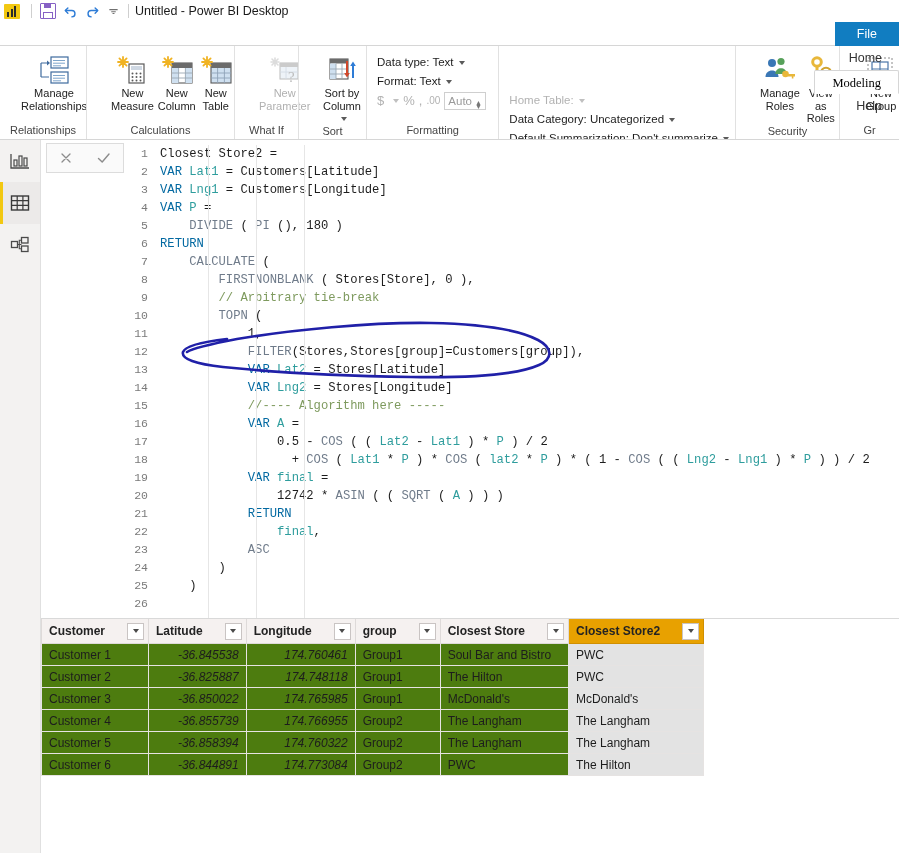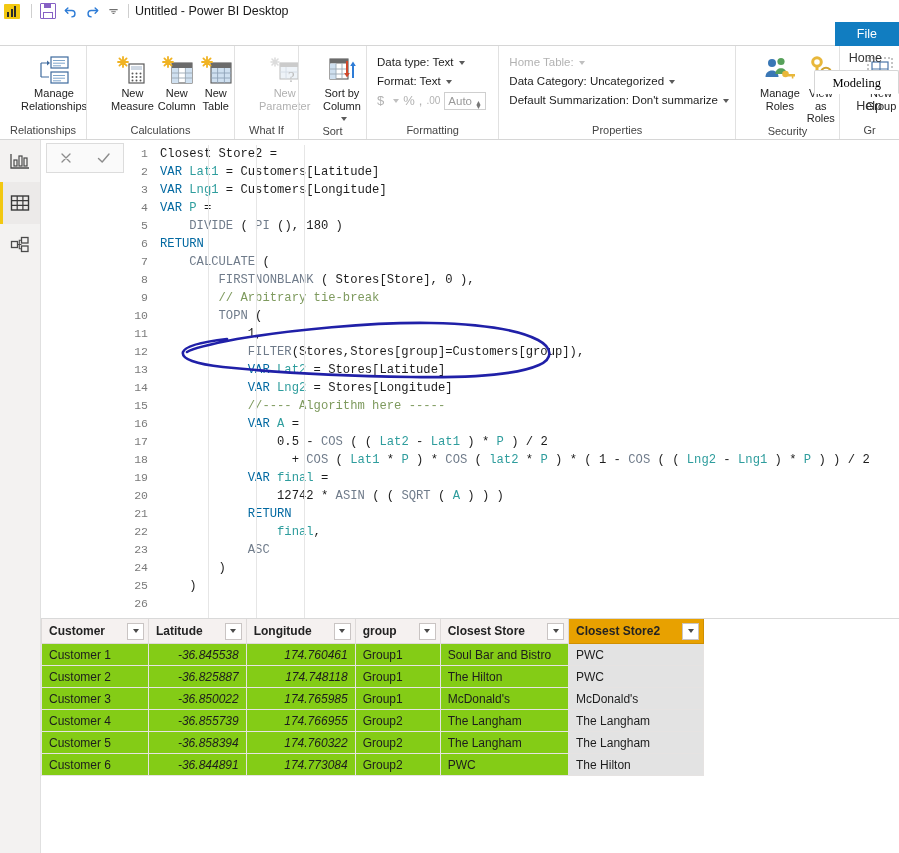--- a/index.html
+++ b/index.html
@@ -58,21 +58,21 @@
     width:60px;display:flex;flex-direction:column;align-items:center;
     padding:2px 2px 0;box-sizing:border-box;cursor:default;
   }
   .bigbtn .ic{height:34px;display:flex;align-items:center;justify-content:center;}
   .bigbtn .lb{font-size:11px;line-height:12.5px;text-align:center;color:#222;}
   .bigbtn.dis .lb{color:#b0b0b0;}
   .bigbtn.wide{width:64px;}
 
   
   .minirow{font-size:11.5px;color:#1c1c1c;line-height:19px;white-space:nowrap;display:flex;align-items:center;}
-  .minirow.dis{color:#b2b2b2;}
+  .minirow.dis{color:#b2b2b2;margin-top:38px;}
   .caret{display:inline-block;width:0;height:0;border-left:3.5px solid transparent;border-right:3.5px solid transparent;
          border-top:4px solid #5a5a5a;margin-left:5px;vertical-align:middle;}
   .caret.dis{border-top-color:#c0c0c0;}
   .fmtrow{display:flex;align-items:center;gap:4px;color:#b2b2b2;font-size:13px;line-height:19px;}
   .autobox{border:1px solid #cfcfcf;background:#fff;color:#9a9a9a;font-size:11.5px;
            padding:0 3px;height:16px;line-height:16px;display:flex;align-items:flex-end;gap:3px;}
   .spin{display:flex;flex-direction:column;line-height:4px;font-size:7px;color:#777;}
 
   
   .rail{position:absolute;left:0;top:140px;width:40px;bottom:0;background:#f3f2f1;
@@ -114,21 +114,21 @@
     font-weight:bold;color:#232323;font-size:12px;
     padding:0 4px 0 7px;height:24px;text-align:left;white-space:nowrap;
   }
   table.grid th.hl{background:#e8a100;border-color:#d08f00;}
   table.grid th .thin{display:flex;align-items:center;justify-content:space-between;gap:22px;}
   .filt{width:15px;height:15px;border:1px solid #c9c4c3;background:#fff;
         display:inline-flex;align-items:center;justify-content:center;flex:none;}
   .filt .ar{width:0;height:0;border-left:3.5px solid transparent;border-right:3.5px solid transparent;border-top:4px solid #4a4a4a;}
   table.grid td{
     border:1px solid #e6e3e2;border-top:none;height:21px;padding:0 7px;
-    color:#1d1d1d;white-space:nowrap;background:#84cc16;
+    color:#1d1d1d;white-space:nowrap;background:#4d7c0f;
   }
   table.grid td.numc{text-align:right;font-style:italic;}
   table.grid td.sel{background:#e3e3e3;}
 </style>
 </head>
 <body>
 
 <div class="app">
 
   <div class="titlebar">

